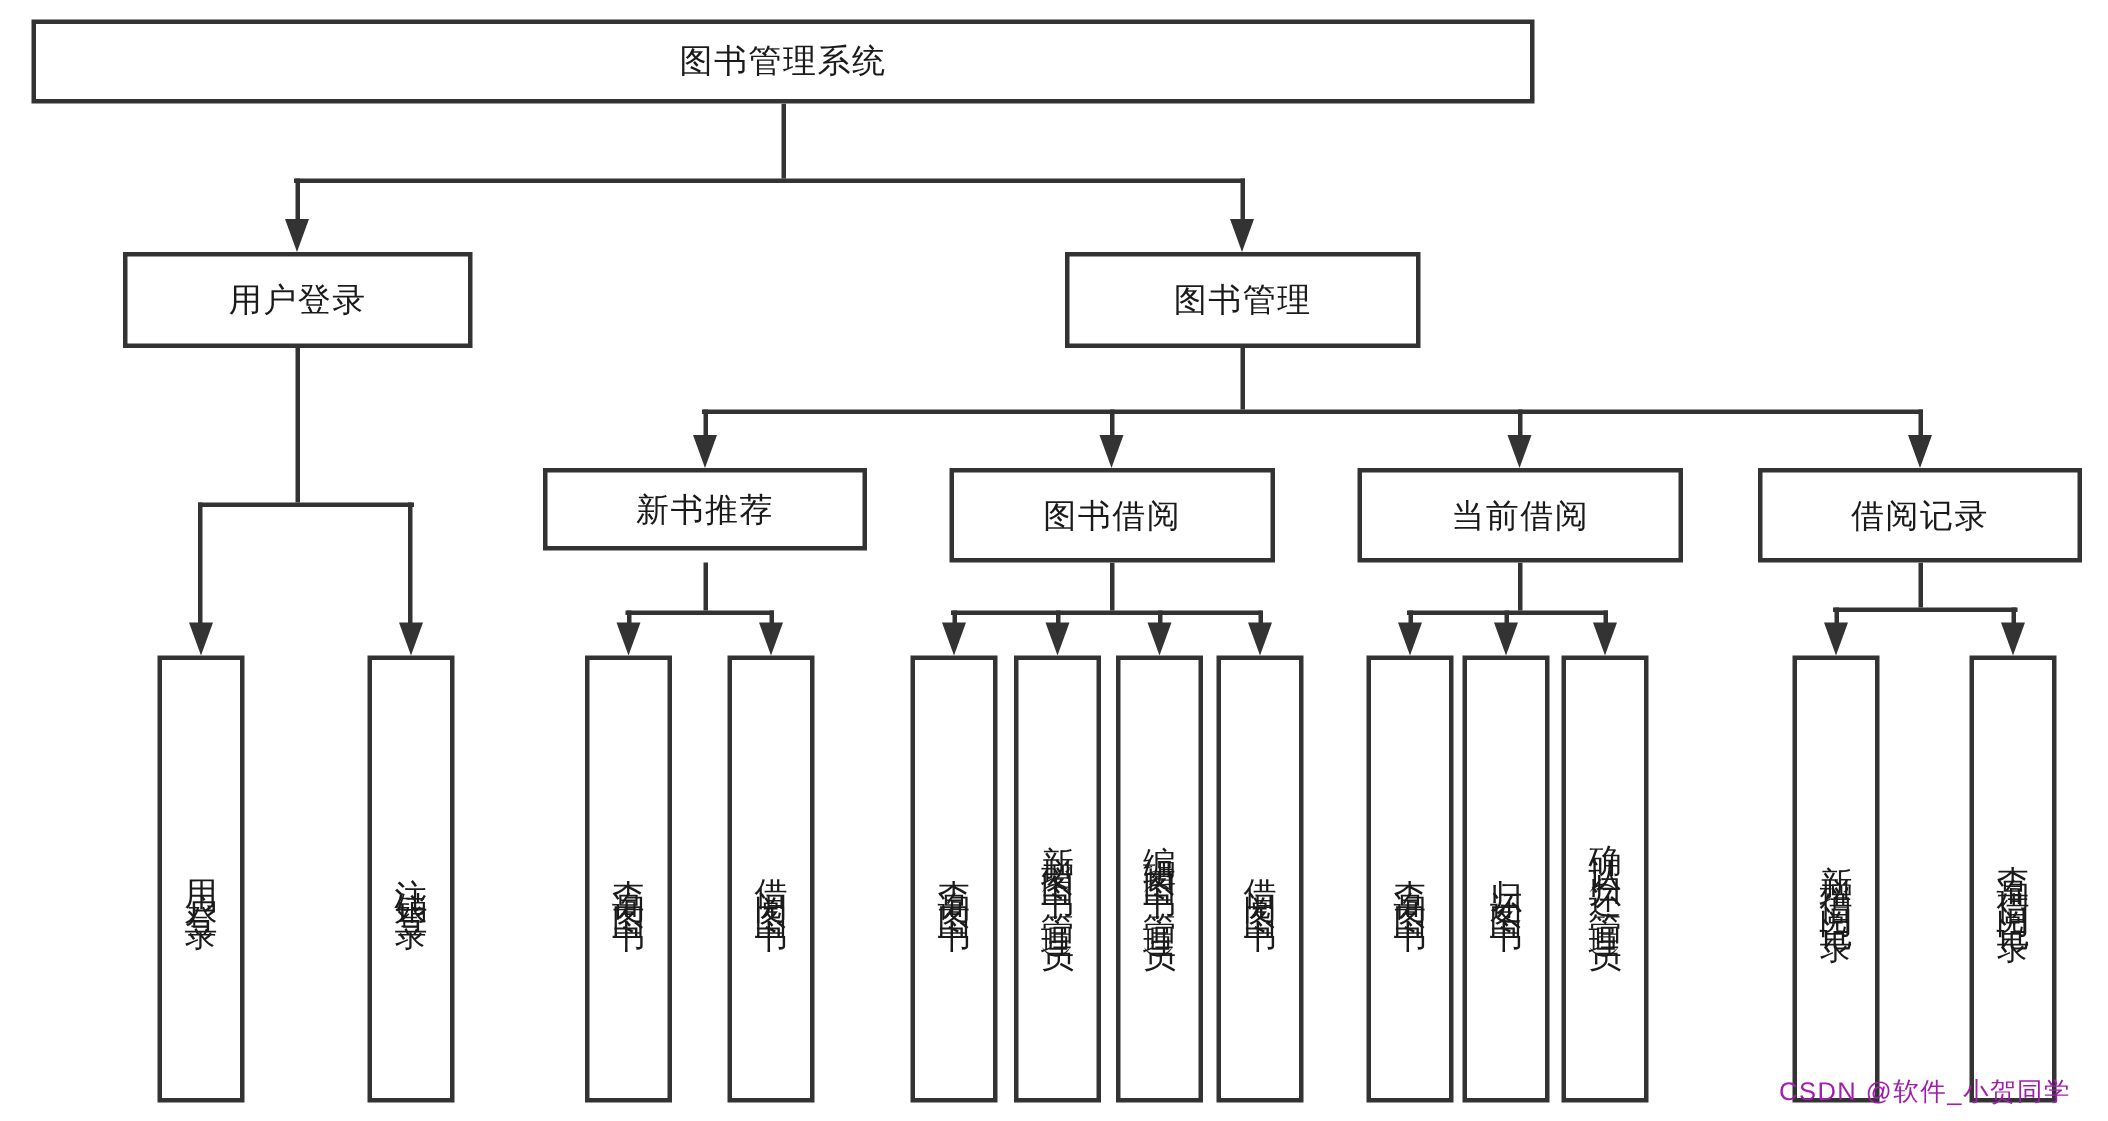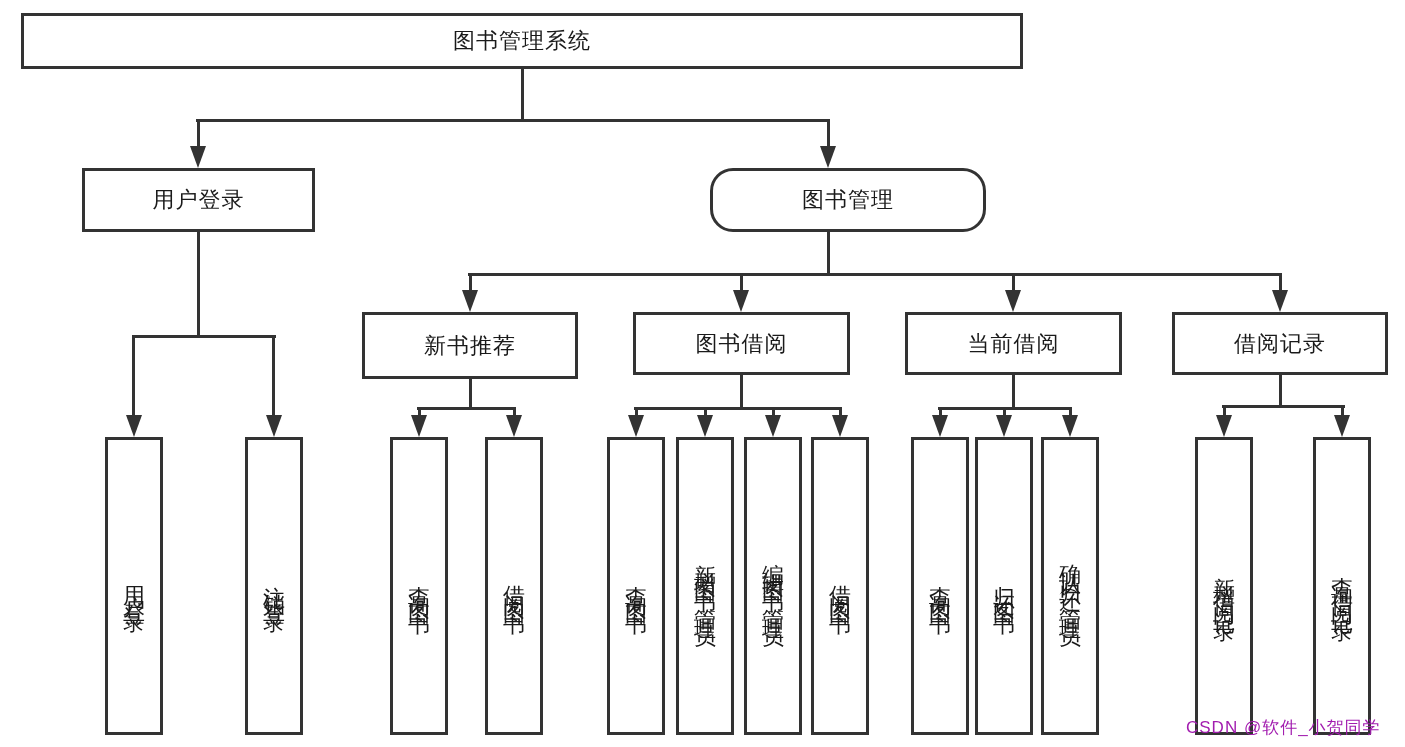--- a/index.html
+++ b/index.html
@@ -61,21 +61,21 @@
   <div class="vline" style="left:521px;top:69px;height:50px;"></div>
   <div class="hline" style="left:196px;top:119px;width:634px;"></div>
   <div class="vline" style="left:197px;top:119px;height:30px;"></div>
   <div class="arrow" style="left:190px;top:146px;"></div>
   <div class="vline" style="left:827px;top:119px;height:30px;"></div>
   <div class="arrow" style="left:820px;top:146px;"></div>
 
   <div class="box" style="left:82px;top:168px;width:233px;height:64px;">
     <span>用户登录</span>
   </div>
-  <div class="box" style="left:710px;top:168px;width:276px;height:64px;border-radius:23px;">
+  <div class="box" style="left:710px;top:168px;width:237px;height:64px;">
     <span>图书管理</span>
   </div>
 
   <div class="vline" style="left:197px;top:232px;height:103px;"></div>
   <div class="hline" style="left:132px;top:335px;width:144px;"></div>
   <div class="vline" style="left:132px;top:335px;height:82px;"></div>
   <div class="arrow" style="left:126px;top:415px;"></div>
   <div class="vline" style="left:272px;top:335px;height:82px;"></div>
   <div class="arrow" style="left:266px;top:415px;"></div>
 
@@ -83,21 +83,21 @@
   <div class="hline" style="left:468px;top:273px;width:814px;"></div>
   <div class="vline" style="left:469px;top:273px;height:20px;"></div>
   <div class="arrow" style="left:462px;top:290px;"></div>
   <div class="vline" style="left:740px;top:273px;height:20px;"></div>
   <div class="arrow" style="left:733px;top:290px;"></div>
   <div class="vline" style="left:1012px;top:273px;height:20px;"></div>
   <div class="arrow" style="left:1005px;top:290px;"></div>
   <div class="vline" style="left:1279px;top:273px;height:20px;"></div>
   <div class="arrow" style="left:1272px;top:290px;"></div>
 
-  <div class="box" style="left:362px;top:312px;width:216px;height:67px;">
+  <div class="box" style="left:362px;top:312px;width:216px;height:55px;">
     <span>新书推荐</span>
   </div>
   <div class="box" style="left:905px;top:312px;width:217px;height:63px;">
     <span>当前借阅</span>
   </div>
   <div class="box" style="left:633px;top:312px;width:217px;height:63px;">
     <span>图书借阅</span>
   </div>
   <div class="box" style="left:1172px;top:312px;width:216px;height:63px;">
     <span>借阅记录</span>

